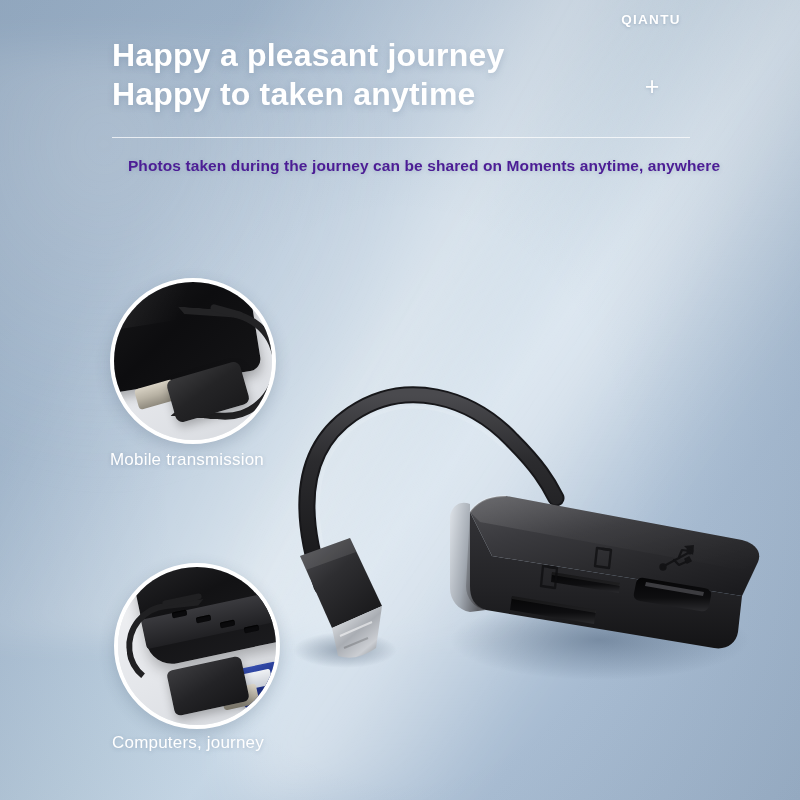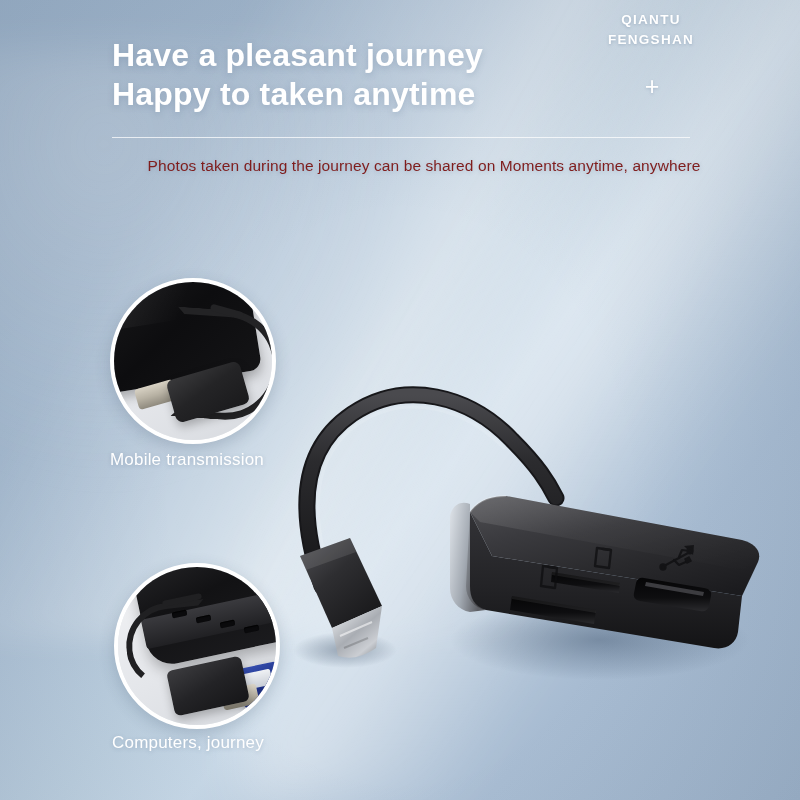--- a/index.html
+++ b/index.html
@@ -125,23 +125,23 @@
     height: 1px;
     background: rgba(255,255,255,0.72);
   }
 
   .subtitle {
     position: absolute;
     left: 100px;
     top: 157px;
     width: 648px;
     text-align: center;
-    color: #7f1d1d;
+    color: #4c1d95;
     font-size: 15.5px;
-    font-weight: 400;
+    font-weight: 700;
     letter-spacing: 0.1px;
     text-shadow: 0 1px 4px rgba(95,120,150,0.30);
   }
 
   
   .circle {
     position: absolute;
     width: 158px;
     height: 158px;
     border-radius: 50%;
@@ -336,26 +336,25 @@
 <div id="stage">
 
   <div class="bg-base"></div>
   <div class="bg-sheen-a"></div>
   <div class="bg-sheen-b"></div>
   <div class="bg-sheen-c"></div>
   <div class="bg-vignette"></div>
 
   <div class="brand">
     <div>QIANTU</div>
-    <div>FENGSHAN</div>
   </div>
   <div class="brand-plus">+</div>
 
   <div class="headline">
-    <div>Have a pleasant journey</div>
+    <div>Happy a pleasant journey</div>
     <div>Happy to taken anytime</div>
   </div>
   <div class="divider"></div>
   <div class="subtitle">Photos taken during the journey can be shared on Moments anytime, anywhere</div>
 
   <div class="circle" id="circle-mobile">
     <div class="circle-inner">
       <div class="phone-body">
         <div class="phone-gloss"></div>
       </div>

